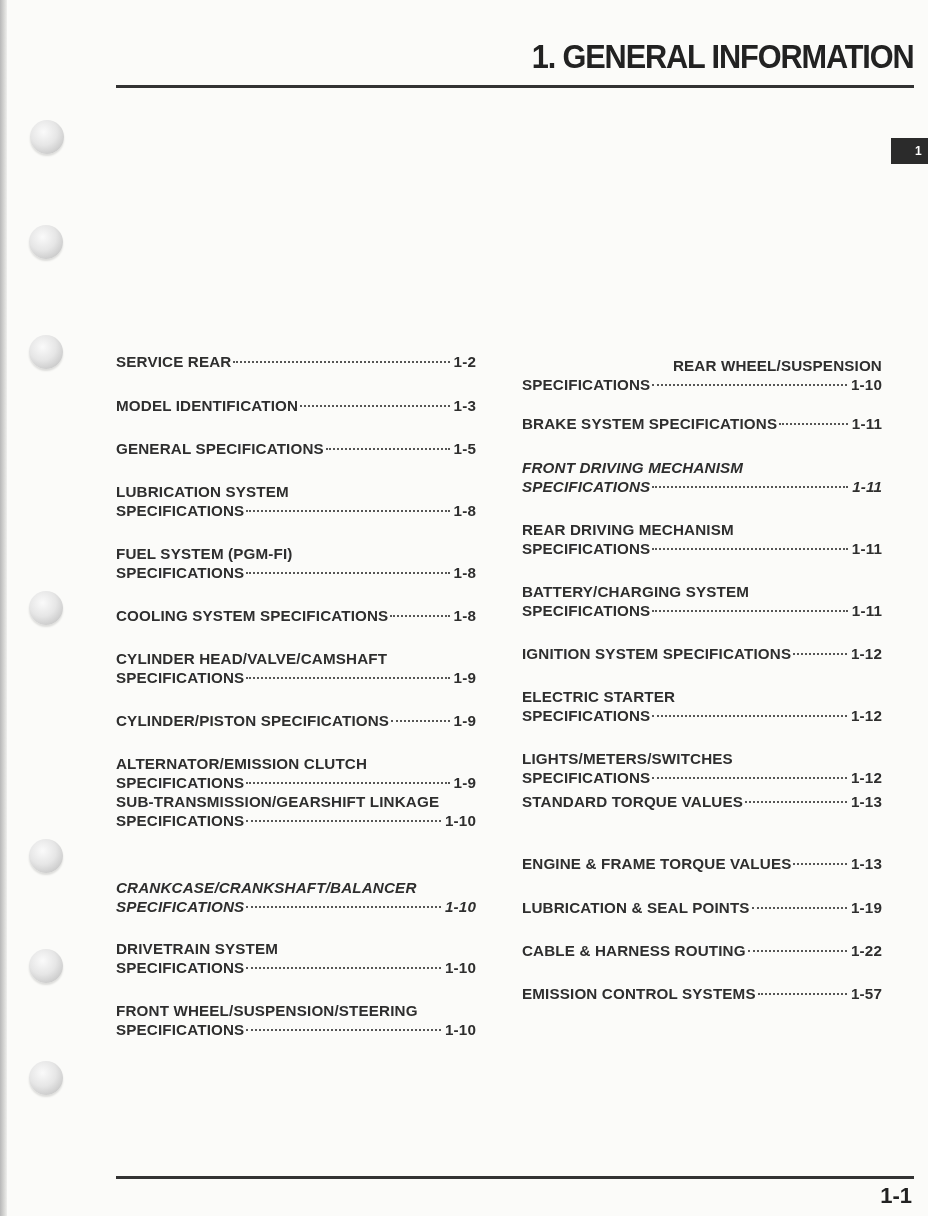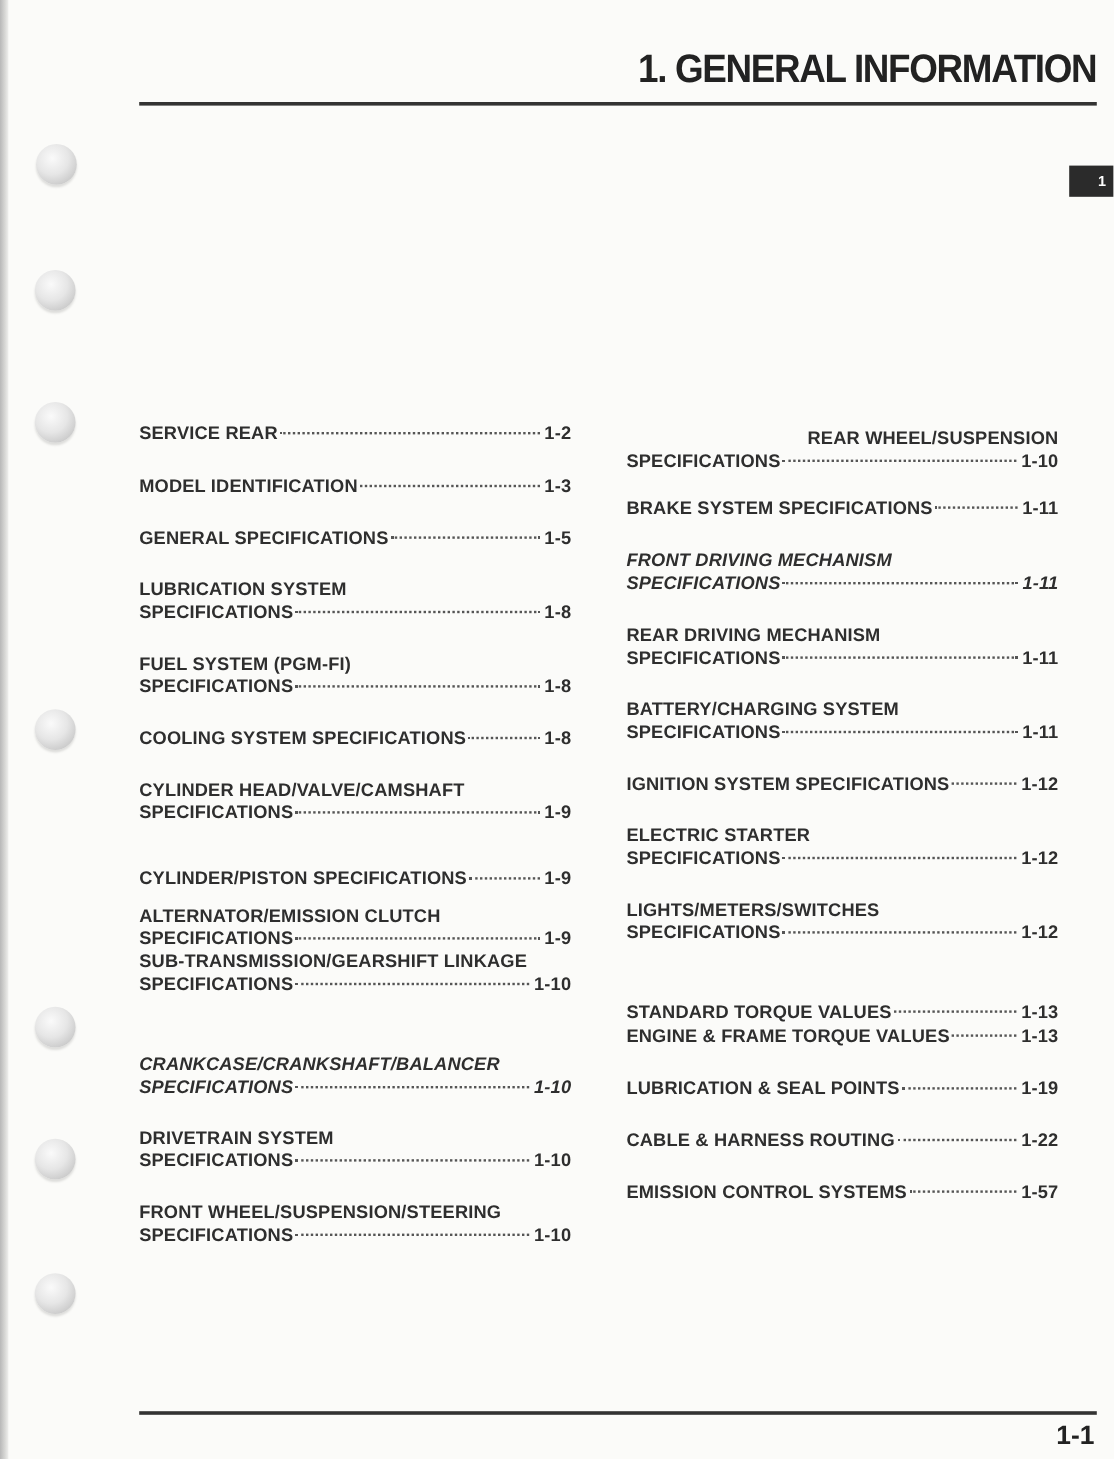--- a/index.html
+++ b/index.html
@@ -118,21 +118,21 @@
       </div>
     </div>
     <div class="toc-item" style="top: 297px;">
       <span class="line1">CYLINDER HEAD/VALVE/CAMSHAFT</span>
       <div class="row">
         <span>SPECIFICATIONS</span>
         <span class="dots"></span>
         <span class="page">1-9</span>
       </div>
     </div>
-    <div class="toc-item" style="top: 359px; margin-top: 12px;">
+    <div class="toc-item" style="top: 359px;">
       <div class="row">
         <span>CYLINDER/PISTON SPECIFICATIONS</span>
         <span class="dots"></span>
         <span class="page">1-9</span>
       </div>
     </div>
     <div class="toc-item" style="top: 402px;">
       <span class="line1">ALTERNATOR/EMISSION CLUTCH</span>
       <div class="row">
         <span>SPECIFICATIONS</span>
@@ -229,21 +229,21 @@
       </div>
     </div>
     <div class="toc-item" style="top: 397px;">
       <span class="line1">LIGHTS/METERS/SWITCHES</span>
       <div class="row">
         <span>SPECIFICATIONS</span>
         <span class="dots"></span>
         <span class="page">1-12</span>
       </div>
     </div>
-    <div class="toc-item" style="top: 482px;">
+    <div class="toc-item" style="top: 440px;">
       <div class="row">
         <span>STANDARD TORQUE VALUES</span>
         <span class="dots"></span>
         <span class="page">1-13</span>
       </div>
     </div>
     <div class="toc-item" style="top: 502px;">
       <div class="row">
         <span>ENGINE &amp; FRAME TORQUE VALUES</span>
         <span class="dots"></span>

